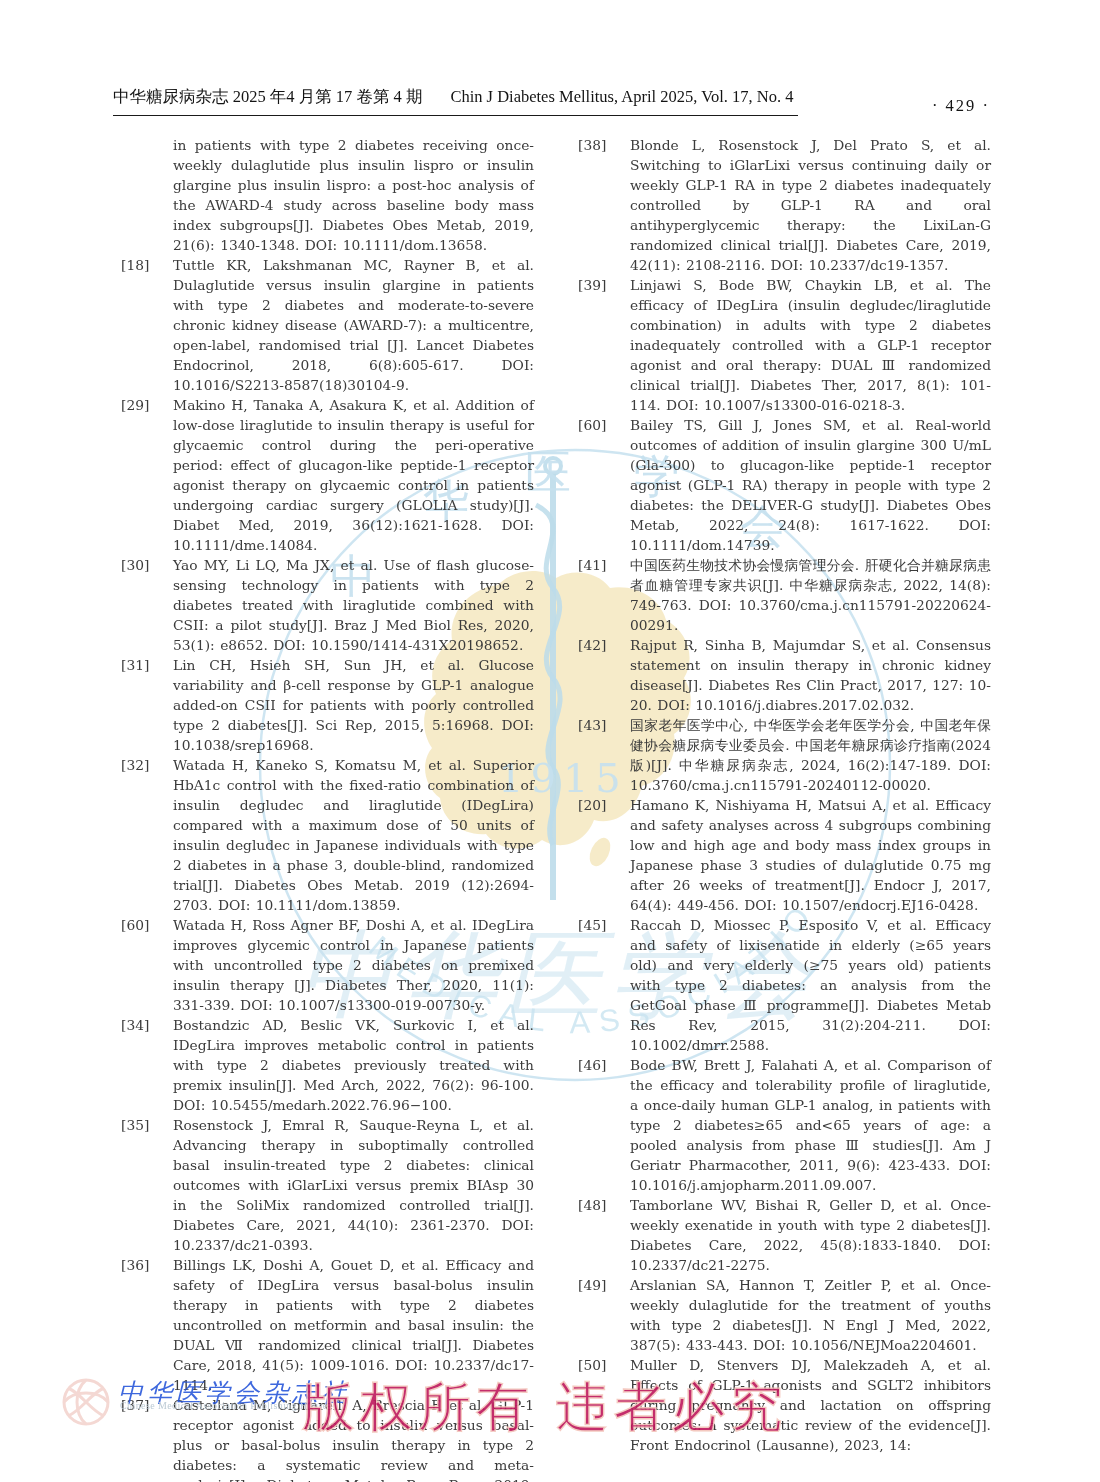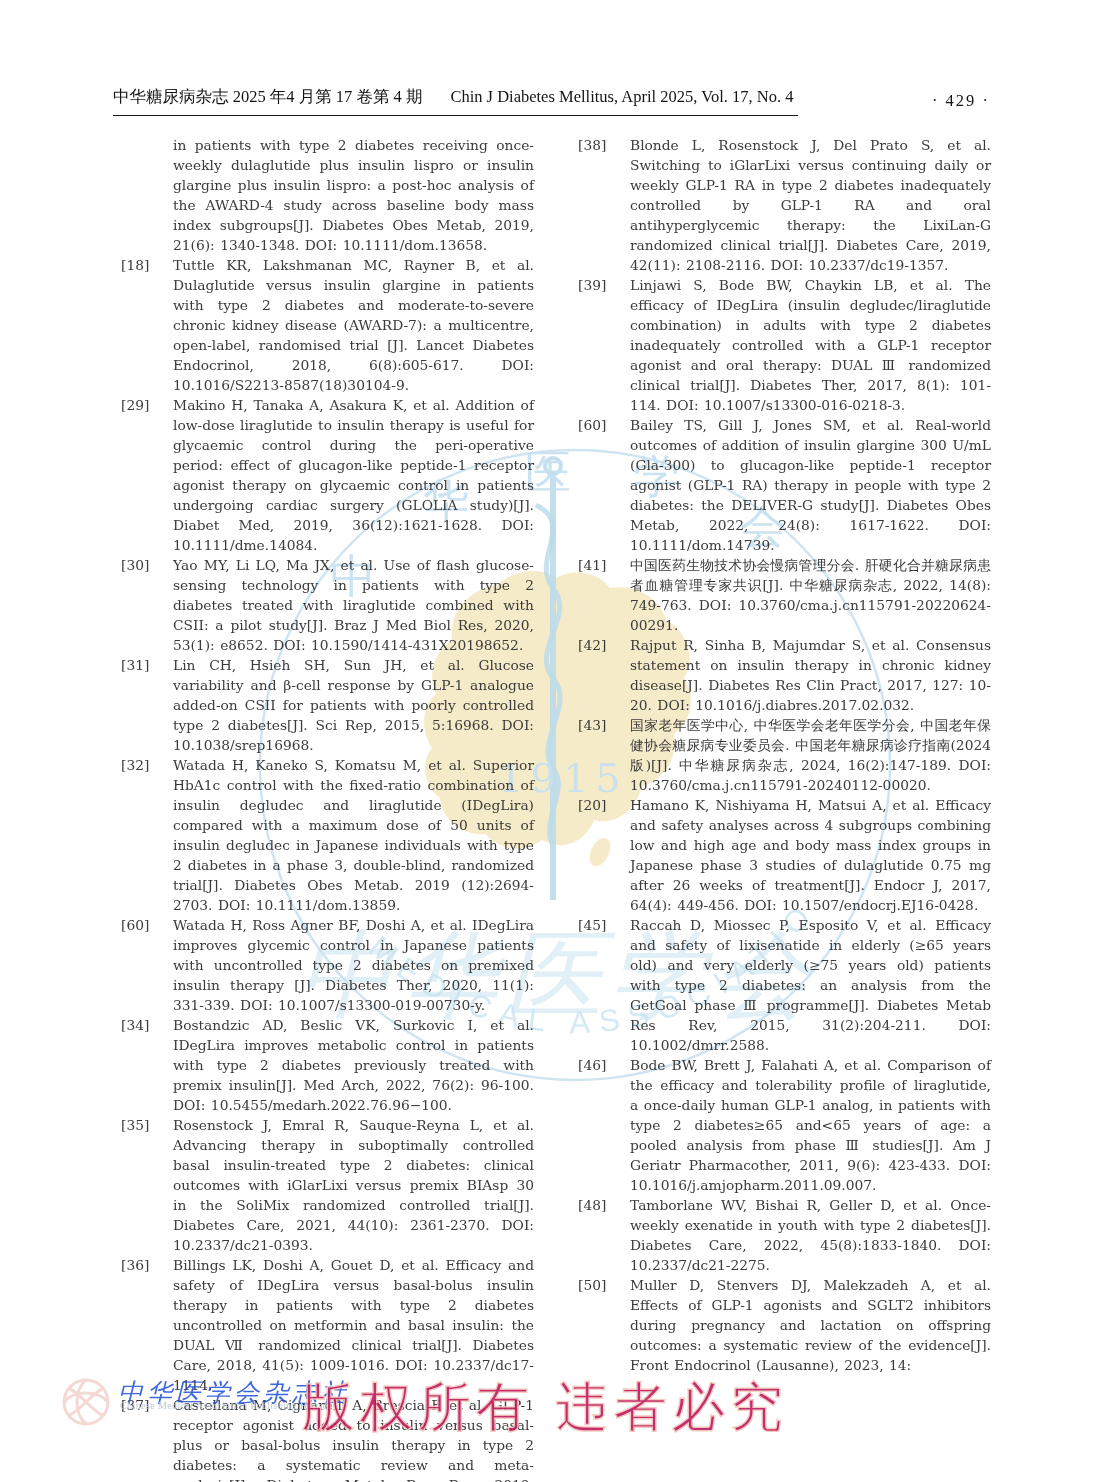--- a/index.html
+++ b/index.html
@@ -2,21 +2,21 @@
 <html><head>
 <meta charset="utf-8">
 <style>
   html,body{margin:0;padding:0;background:#ffffff;}
   .page{position:relative;width:1100px;height:1482px;background:#ffffff;overflow:hidden;
         font-family:"DejaVu Serif",serif;color:#3b3b3b;}
   
   .watermark{position:absolute;left:0;top:0;z-index:0;pointer-events:none;}
   
   .header{position:absolute;top:86px;left:113px;right:110px;z-index:2;
-          display:flex;align-items:center;font-family:"Liberation Serif",serif;
+          display:flex;align-items:flex-end;font-family:"Liberation Serif",serif;
           font-size:16.5px;color:#141414;}
   .title-group{display:flex;gap:28px;align-items:baseline;border-bottom:1.6px solid #1a1a1a;
                padding-bottom:7px;padding-right:4px;}
   .page-number{margin-left:auto;letter-spacing:2px;}
   
   .col{position:absolute;top:135px;width:413px;z-index:1;font-size:13.8px;line-height:20px;}
   .col-left{left:121px;}
   .col-right{left:578px;}
   .ref{display:flex;}
   .ref-num{flex:0 0 40px;width:40px;}
@@ -162,20 +162,24 @@
       </div>
       <div class="ref">
         <span class="ref-num">[46]</span>
         <div class="ref-text">Bode BW, Brett J, Falahati A, et al. Comparison of the efficacy and tolerability profile of liraglutide, a once-daily human GLP-1 analog, in patients with type 2 diabetes≥65 and&lt;65 years of age: a pooled analysis from phase Ⅲ studies[J]. Am J Geriatr Pharmacother, 2011, 9(6): 423-433. DOI: 10.1016/j.amjopharm.2011.09.007.</div>
       </div>
       <div class="ref">
         <span class="ref-num">[48]</span>
         <div class="ref-text">Tamborlane WV, Bishai R, Geller D, et al. Once-weekly exenatide in youth with type 2 diabetes[J]. Diabetes Care, 2022, 45(8):1833-1840. DOI: 10.2337/dc21-2275.</div>
       </div>
       <div class="ref">
+        <span class="ref-num">[49]</span>
+        <div class="ref-text">Arslanian SA, Hannon T, Zeitler P, et al. Once-weekly dulaglutide for the treatment of youths with type 2 diabetes[J]. N Engl J Med, 2022, 387(5): 433-443. DOI: 10.1056/NEJMoa2204601.</div>
+      </div>
+      <div class="ref">
         <span class="ref-num">[50]</span>
         <div class="ref-text">Muller D, Stenvers DJ, Malekzadeh A, et al. Effects of GLP-1 agonists and SGLT2 inhibitors during pregnancy and lactation on offspring outcomes: a systematic review of the evidence[J]. Front Endocrinol (Lausanne), 2023, 14:</div>
       </div>
     </section>
 
   <div class="footer">
     <svg class="flower" width="52" height="52" viewBox="0 0 52 52">
       <g fill="none" stroke="#f2cfc9" stroke-width="3" opacity="0.8">
         <circle cx="26" cy="26" r="22"></circle>
         <path d="M26 4 C 14 14, 14 38, 26 48"></path>

